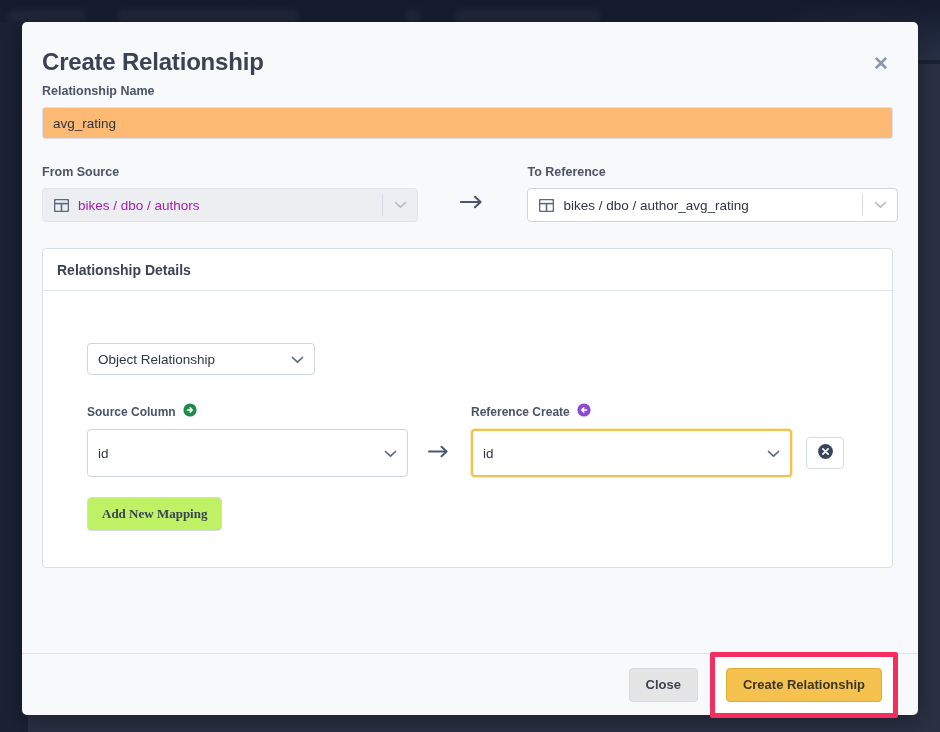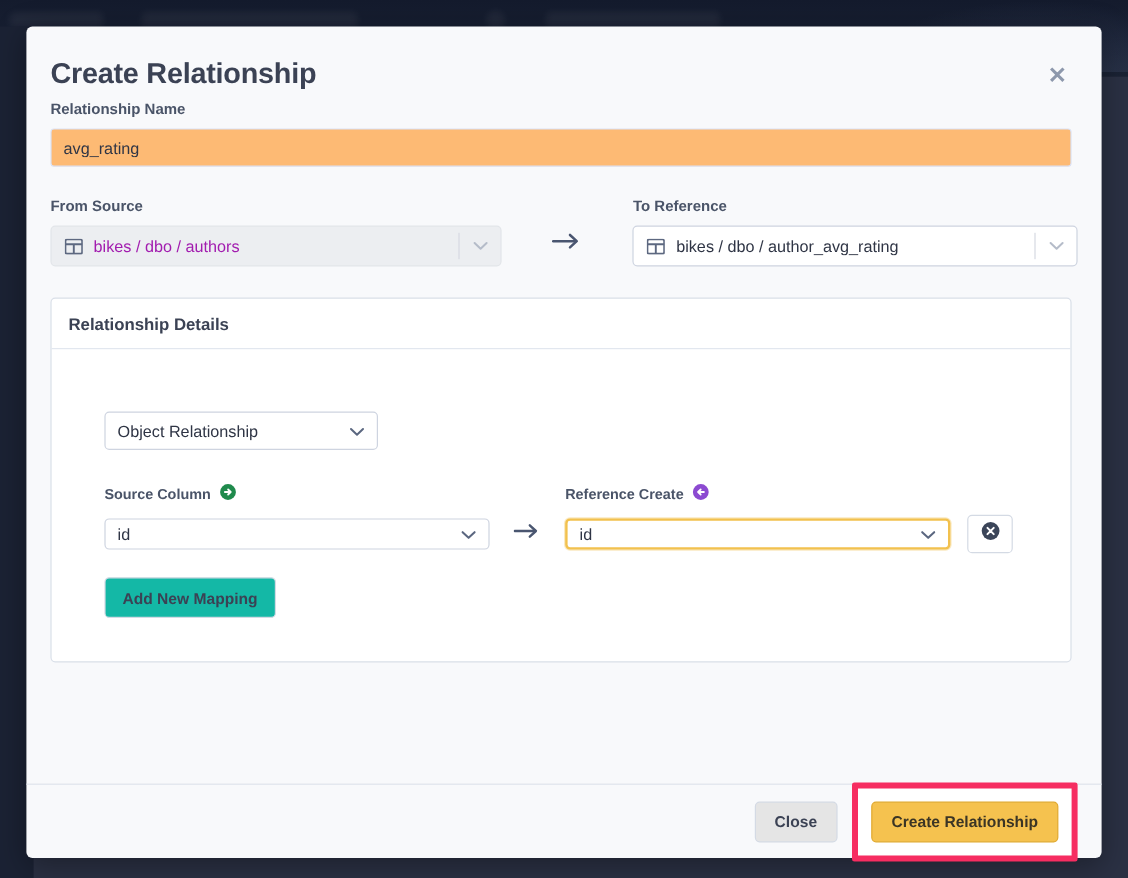--- a/index.html
+++ b/index.html
@@ -176,21 +176,21 @@
     display: flex; align-items: center; gap: 7px;
     font-size: 12px; font-weight: bold; color: #4a5468;
   }
   .map-lab.src  { width: 384px; }
 
   .map-row {
     display: flex; align-items: center;
     margin-top: 9px;
   }
   .col-select {
-    width: 321px; height: 26px;
+    width: 321px; height: 48px;
     background: #fff;
     border: 1px solid #ced4e0;
     border-radius: 4px;
     display: flex; align-items: center;
     padding: 0 10px;
     font-size: 13.5px; color: #2f3545;
   }
   .col-select.focused {
     border: 2px solid #f2c14e;
     box-shadow: 0 0 0 1px rgba(242,193,78,0.35);
@@ -207,25 +207,25 @@
     border: 1px solid #d4dae4;
     border-radius: 4px;
     display: flex; align-items: center; justify-content: center;
     cursor: pointer;
   }
 
   .add-mapping {
     margin-top: 20px;
     height: 34px;
     padding: 0 14px;
-    background: #14b8a6;
+    background: #bef264;
     border: 1px solid #d4dae4;
     border-radius: 4px;
     font-size: 13px; font-weight: bold; color: #3b4254;
-    font-family: Liberation Sans, sans-serif;
+    font-family: Liberation Serif, serif;
     cursor: pointer;
     display: inline-flex; align-items: center; text-align: center;
   }
 
   
   .footer {
     position: absolute;
     left: 0; bottom: 0;
     width: 896px; height: 62px;
     border-top: 1px solid #dfe4ec;

